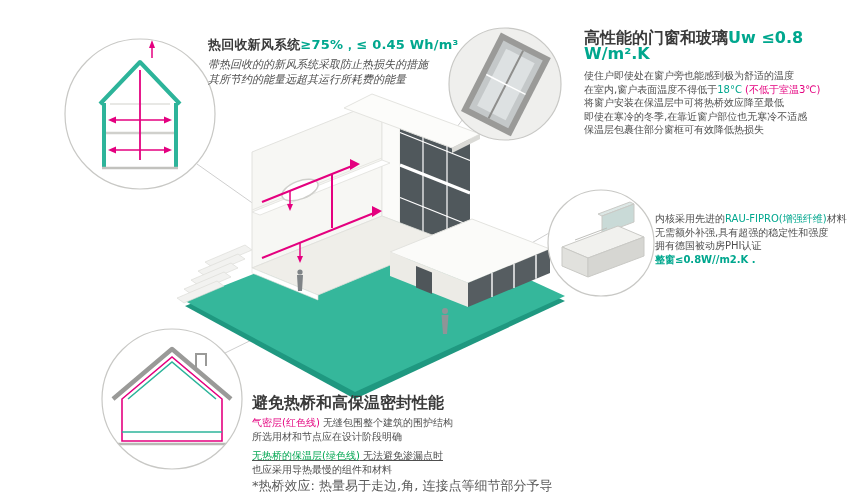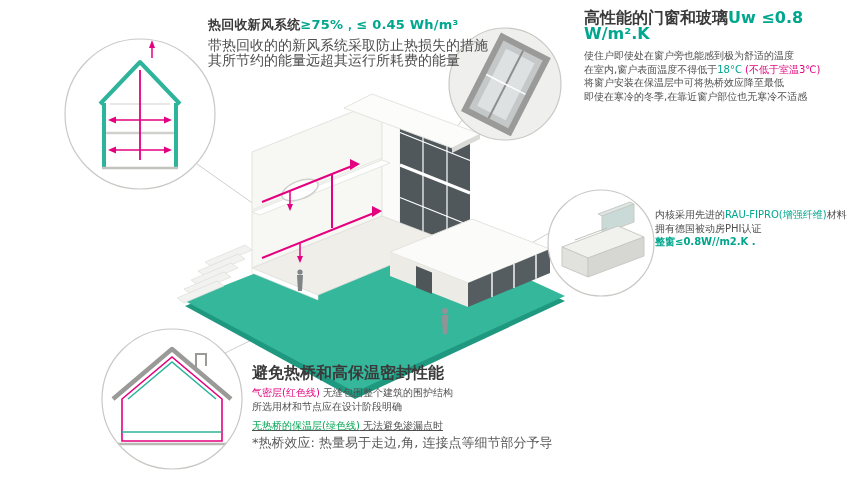--- a/index.html
+++ b/index.html
@@ -1,22 +1,22 @@
 <!DOCTYPE html>
 <html><head>
 <meta charset="utf-8">
 <style>
   html,body{margin:0;padding:0;background:#ffffff;}
   .stage{position:relative;width:865px;height:492px;background:#fff;overflow:hidden;
          font-family:"DejaVu Sans","Liberation Sans",sans-serif;}
   .canvas{position:absolute;left:0;top:0;}
-  .txt{position:absolute;color:#4f4f4f;}
+  .txt{position:absolute;color:#4f4f4f;margin-top:20px;}
   .title{font-size:13px;font-weight:bold;color:#3a3a3a;line-height:17px;letter-spacing:0.2px;}
   .title-sm{font-size:16px;font-weight:bold;color:#3a3a3a;line-height:16px;}
-  .body{font-size:14px;line-height:14.5px;color:#4f4f4f;}
+  .body{font-size:11px;line-height:14.5px;color:#4f4f4f;font-style:italic;}
   .body-sm{font-size:10px;line-height:13.6px;color:#4f4f4f;}
   .teal{color:#00A78E;}
   .magenta{color:#E4007F;}
   .green{color:#00A651;}
   .bold{font-weight:bold;}
   .gap{margin-top:6px;text-decoration:underline;}
   .footnote{font-size:13px;line-height:11px;color:#5a5a5a;margin-top:4px;}
 </style>
 </head>
 <body>
@@ -180,32 +180,35 @@
     </div>
   </div>
 
   <div class="txt" style="left:584px;top:10px;width:278px;">
     <div class="title-sm"><span>高性能的门窗和玻璃</span><span class="teal">Uw ≤0.8 W/m².K</span></div>
     <div class="body-sm" style="margin-top:7px;">
       <div>使住户即使处在窗户旁也能感到极为舒适的温度</div>
       <div><span>在室内,窗户表面温度不得低于</span><span class="teal">18°C</span><span class="magenta"> (不低于室温3℃)</span></div>
       <div>将窗户安装在保温层中可将热桥效应降至最低</div>
       <div>即使在寒冷的冬季,在靠近窗户部位也无寒冷不适感</div>
+      <div>保温层包裹住部分窗框可有效降低热损失</div>
     </div>
   </div>
 
-  <div class="txt body-sm" style="left:655px;top:208px;width:208px;">
+  <div class="txt body-sm" style="left:655px;top:192px;width:208px;">
     <div><span>内核采用先进的</span><span class="teal">RAU-FIPRO(增强纤维)</span><span>材料</span></div>
+    <div>无需额外补强,具有超强的稳定性和强度</div>
     <div>拥有德国被动房PHI认证</div>
     <div class="teal bold">整窗≤0.8W//m2.K .</div>
   </div>
 
-  <div class="txt" style="left:252px;top:365px;width:340px;">
+  <div class="txt" style="left:252px;top:375px;width:340px;">
     <div class="title-sm">避免热桥和高保温密封性能</div>
     <div class="body-sm" style="margin-top:5px;">
       <div><span class="magenta">气密层(红色线)</span><span> 无缝包围整个建筑的围护结构</span></div>
       <div>所选用材和节点应在设计阶段明确</div>
       <div class="gap"><span class="green">无热桥的保温层(绿色线)</span><span> 无法避免渗漏点时</span></div>
+      <div>也应采用导热最慢的组件和材料</div>
       <div class="footnote">*热桥效应: 热量易于走边,角, 连接点等细节部分予导</div>
     </div>
   </div>
 
 </div>
 
 </body></html>

